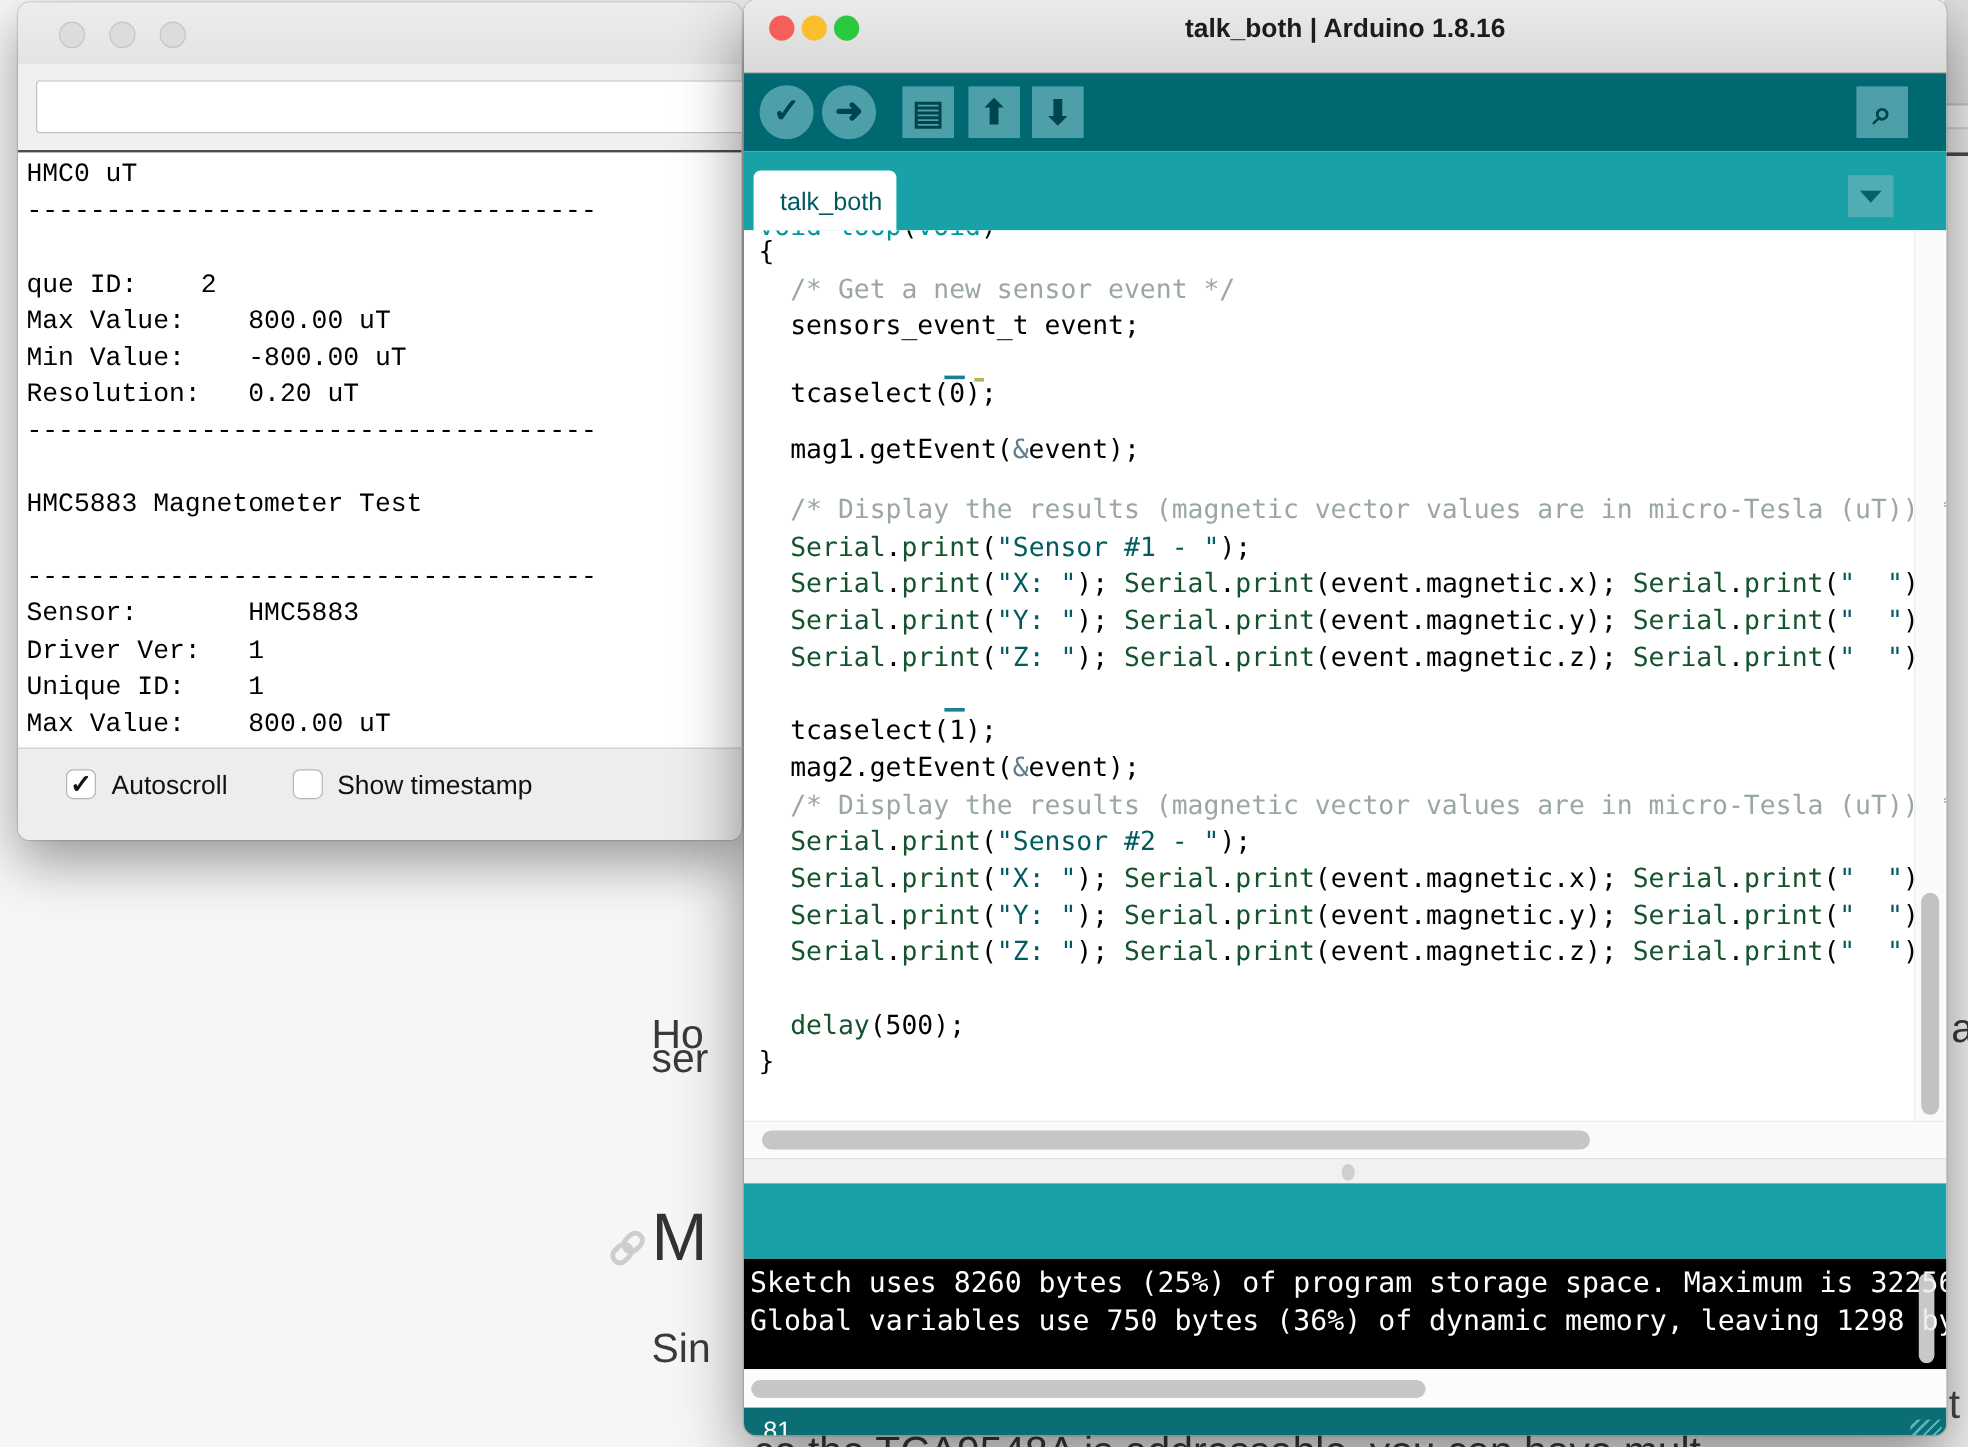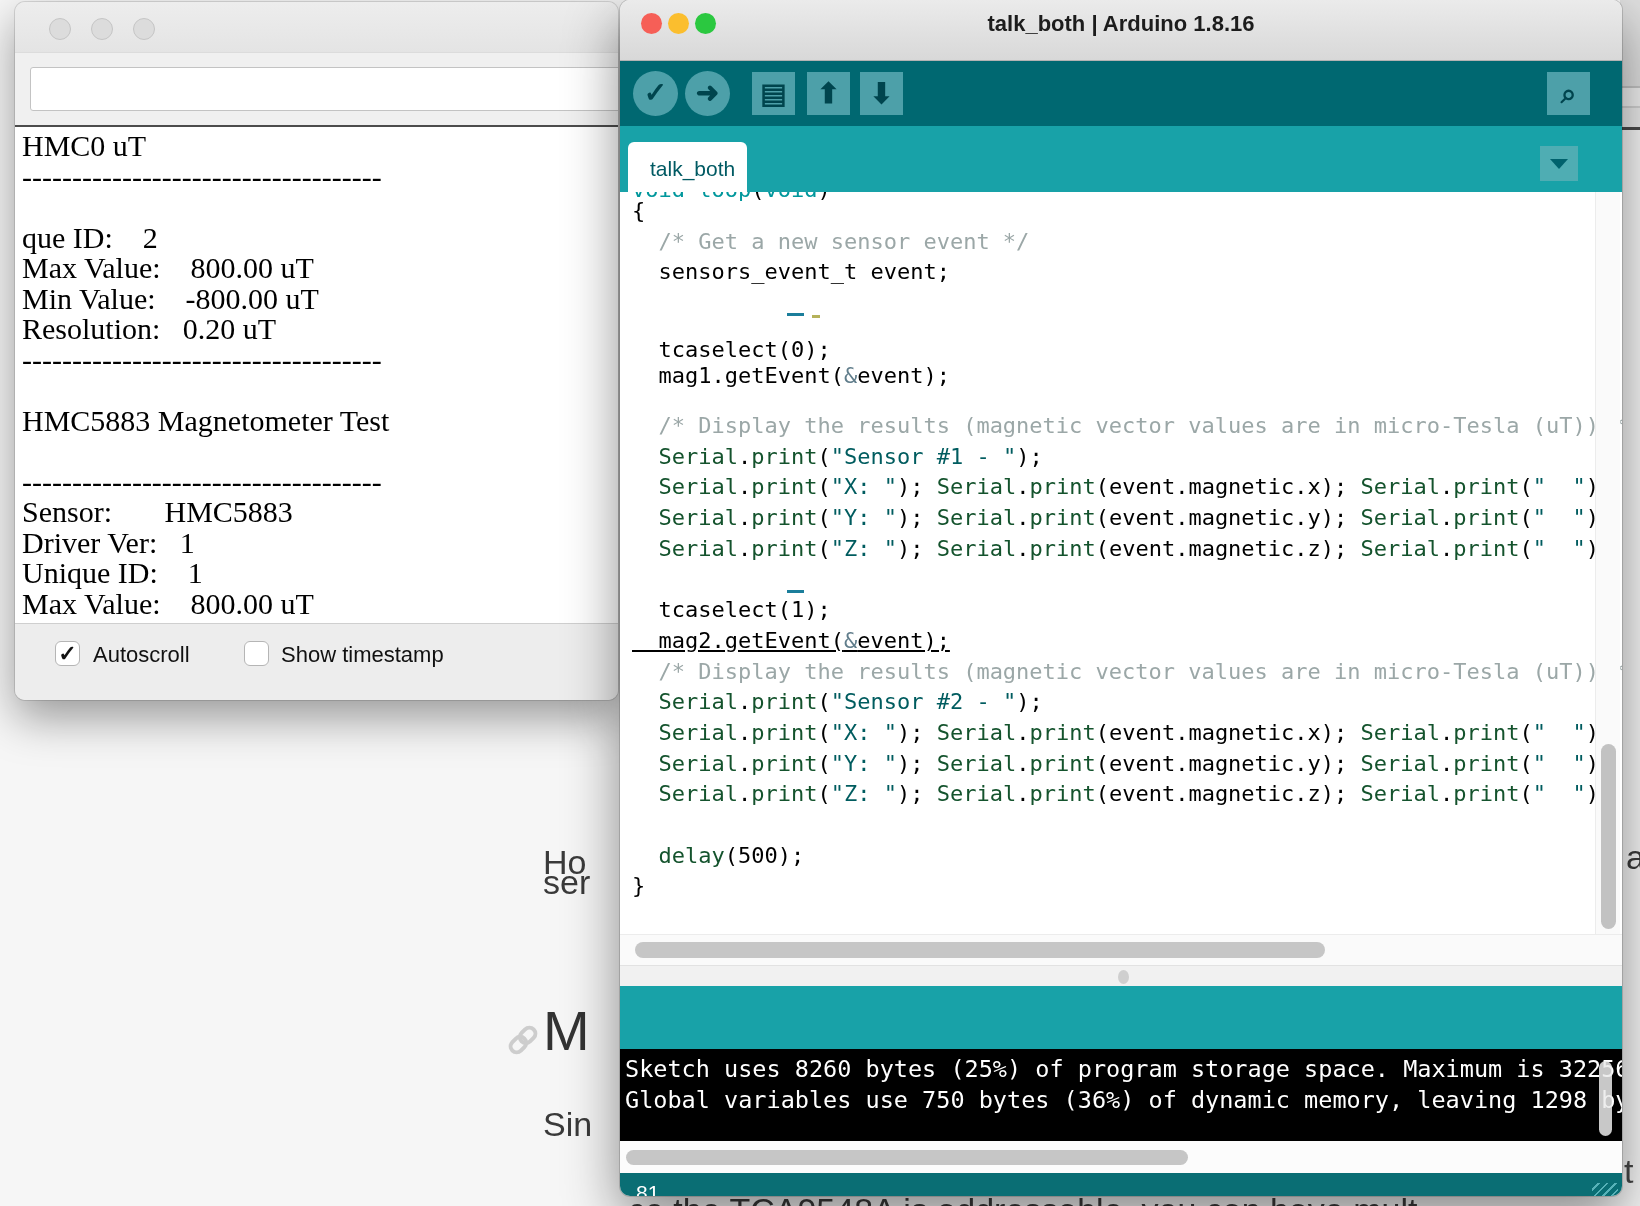--- a/index.html
+++ b/index.html
@@ -24,22 +24,22 @@
   }
   .sm-titlebar{height:50px;position:relative;background:linear-gradient(#ededed,#e4e4e4);}
   .sm-light{position:absolute;top:16px;width:22px;height:22px;border-radius:50%;
     background:#dcdcdc;border:1px solid #c5c5c5;box-sizing:border-box;}
   .sm-toolbar{height:73px;background:#f0f0f0;position:relative;border-top:1px solid #dcdcdc;}
   .sm-input{position:absolute;left:15px;top:14px;width:700px;height:44px;background:#fff;
     border:1px solid #c3c3c3;border-radius:3px;box-sizing:border-box;font-size:20px;
     font-family:"Liberation Sans",sans-serif;padding:0 10px;}
   .sm-output{position:absolute;left:0;top:123px;width:603px;height:499px;background:#fff;
     border-top:2px solid #4c4c4c;box-sizing:border-box;overflow:hidden;}
-  .sm-output pre{margin:0;padding:4px 0 0 7px;font-family:Liberation Serif, serif;
-    font-size:30px;line-height:30.5px;color:#000;}
+  .sm-output pre{margin:0;padding:4px 0 0 7px;font-family:Liberation Mono, monospace;
+    font-size:22px;line-height:30.5px;color:#000;}
   .sm-bottombar{position:absolute;left:0;bottom:0;width:603px;height:76px;background:#ededed;
     border-top:1px solid #cfcfcf;}
   .checkbox{position:absolute;top:17px;width:25px;height:25px;background:#fff;
     border:1px solid #b5b5b5;border-radius:6px;box-sizing:border-box;
     font-size:22px;font-weight:bold;color:#111;text-align:center;line-height:23px;}
   .cb-label{position:absolute;top:18px;font-size:22px;color:#111;}
 
   
   .ide-window{
     position:absolute;left:620px;top:0px;width:1002px;height:1196px;z-index:2;
@@ -189,31 +189,31 @@
     </div>
   </div>
 
   <div class="ide-editor">
     <div id="clipped-top-line" class="code-line" style="top:-17px;"><span class="tk-kw">void</span><span class="tk-pl"> </span><span class="tk-kw">loop</span><span class="tk-pl">(</span><span class="tk-kw">void</span><span class="tk-pl">)</span></div>
     <div id="code-lines">
         <div class="code-line" style="top: 4px;"><span class="tk-pl">{</span></div>
         <div class="code-line" style="top: 34.7px;"><span class="tk-pl">  </span><span class="tk-cm">/* Get a new sensor event */</span></div>
         <div class="code-line" style="top: 65.4px;"><span class="tk-pl">  sensors_event_t event;</span></div>
         <div class="code-line" style="top: 96.1px;"></div>
-        <div class="code-line" style="top: 143px;"><span class="tk-pl">  tcaselect(0);</span></div>
+        <div class="code-line" style="top: 122px;"><span class="tk-pl">  tcaselect(0);</span></div>
         <div class="code-line" style="top: 169px;"><span class="tk-pl">  mag1.getEvent(</span><span class="tk-amp">&amp;</span><span class="tk-pl">event);</span></div>
         <div class="code-line" style="top: 188.2px;"></div>
         <div class="code-line" style="top: 218.9px;"><span class="tk-pl">  </span><span class="tk-cm">/* Display the results (magnetic vector values are in micro-Tesla (uT)) */</span></div>
         <div class="code-line" style="top: 249.6px;"><span class="tk-pl">  </span><span class="tk-fn">Serial</span><span class="tk-pl">.</span><span class="tk-fn">print</span><span class="tk-pl">(</span><span class="tk-str">"Sensor #1 - "</span><span class="tk-pl">);</span></div>
         <div class="code-line" style="top: 280.3px;"><span class="tk-pl">  </span><span class="tk-fn">Serial</span><span class="tk-pl">.</span><span class="tk-fn">print</span><span class="tk-pl">(</span><span class="tk-str">"X: "</span><span class="tk-pl">); </span><span class="tk-fn">Serial</span><span class="tk-pl">.</span><span class="tk-fn">print</span><span class="tk-pl">(event.magnetic.x); </span><span class="tk-fn">Serial</span><span class="tk-pl">.</span><span class="tk-fn">print</span><span class="tk-pl">(</span><span class="tk-str">"  "</span><span class="tk-pl">);</span></div>
         <div class="code-line" style="top: 311px;"><span class="tk-pl">  </span><span class="tk-fn">Serial</span><span class="tk-pl">.</span><span class="tk-fn">print</span><span class="tk-pl">(</span><span class="tk-str">"Y: "</span><span class="tk-pl">); </span><span class="tk-fn">Serial</span><span class="tk-pl">.</span><span class="tk-fn">print</span><span class="tk-pl">(event.magnetic.y); </span><span class="tk-fn">Serial</span><span class="tk-pl">.</span><span class="tk-fn">print</span><span class="tk-pl">(</span><span class="tk-str">"  "</span><span class="tk-pl">);</span></div>
         <div class="code-line" style="top: 341.7px;"><span class="tk-pl">  </span><span class="tk-fn">Serial</span><span class="tk-pl">.</span><span class="tk-fn">print</span><span class="tk-pl">(</span><span class="tk-str">"Z: "</span><span class="tk-pl">); </span><span class="tk-fn">Serial</span><span class="tk-pl">.</span><span class="tk-fn">print</span><span class="tk-pl">(event.magnetic.z); </span><span class="tk-fn">Serial</span><span class="tk-pl">.</span><span class="tk-fn">print</span><span class="tk-pl">(</span><span class="tk-str">"  "</span><span class="tk-pl">);</span></div>
         <div class="code-line" style="top: 372.4px;"></div>
         <div class="code-line" style="top: 403.1px;"><span class="tk-pl">  tcaselect(1);</span></div>
-        <div class="code-line" style="top: 433.8px; text-decoration: underline;"><span class="tk-pl">  mag2.getEvent(</span><span class="tk-amp">&amp;</span><span class="tk-pl">event);</span></div>
+        <div class="code-line" style="top: 433.8px;"><span class="tk-pl">  mag2.getEvent(</span><span class="tk-amp">&amp;</span><span class="tk-pl">event);</span></div>
         <div class="code-line" style="top: 464.5px;"><span class="tk-pl">  </span><span class="tk-cm">/* Display the results (magnetic vector values are in micro-Tesla (uT)) */</span></div>
         <div class="code-line" style="top: 495.2px;"><span class="tk-pl">  </span><span class="tk-fn">Serial</span><span class="tk-pl">.</span><span class="tk-fn">print</span><span class="tk-pl">(</span><span class="tk-str">"Sensor #2 - "</span><span class="tk-pl">);</span></div>
         <div class="code-line" style="top: 525.9px;"><span class="tk-pl">  </span><span class="tk-fn">Serial</span><span class="tk-pl">.</span><span class="tk-fn">print</span><span class="tk-pl">(</span><span class="tk-str">"X: "</span><span class="tk-pl">); </span><span class="tk-fn">Serial</span><span class="tk-pl">.</span><span class="tk-fn">print</span><span class="tk-pl">(event.magnetic.x); </span><span class="tk-fn">Serial</span><span class="tk-pl">.</span><span class="tk-fn">print</span><span class="tk-pl">(</span><span class="tk-str">"  "</span><span class="tk-pl">);</span></div>
         <div class="code-line" style="top: 556.6px;"><span class="tk-pl">  </span><span class="tk-fn">Serial</span><span class="tk-pl">.</span><span class="tk-fn">print</span><span class="tk-pl">(</span><span class="tk-str">"Y: "</span><span class="tk-pl">); </span><span class="tk-fn">Serial</span><span class="tk-pl">.</span><span class="tk-fn">print</span><span class="tk-pl">(event.magnetic.y); </span><span class="tk-fn">Serial</span><span class="tk-pl">.</span><span class="tk-fn">print</span><span class="tk-pl">(</span><span class="tk-str">"  "</span><span class="tk-pl">);</span></div>
         <div class="code-line" style="top: 587.3px;"><span class="tk-pl">  </span><span class="tk-fn">Serial</span><span class="tk-pl">.</span><span class="tk-fn">print</span><span class="tk-pl">(</span><span class="tk-str">"Z: "</span><span class="tk-pl">); </span><span class="tk-fn">Serial</span><span class="tk-pl">.</span><span class="tk-fn">print</span><span class="tk-pl">(event.magnetic.z); </span><span class="tk-fn">Serial</span><span class="tk-pl">.</span><span class="tk-fn">print</span><span class="tk-pl">(</span><span class="tk-str">"  "</span><span class="tk-pl">);</span></div>
         <div class="code-line" style="top: 618px;"></div>
         <div class="code-line" style="top: 648.7px;"><span class="tk-pl">  </span><span class="tk-fn">delay</span><span class="tk-pl">(500);</span></div>
         <div class="code-line" style="top: 679.4px;"><span class="tk-pl">}</span></div>
       </div>
     <div class="artifact" style="left:167px;top:121px;width:17px;"></div>

